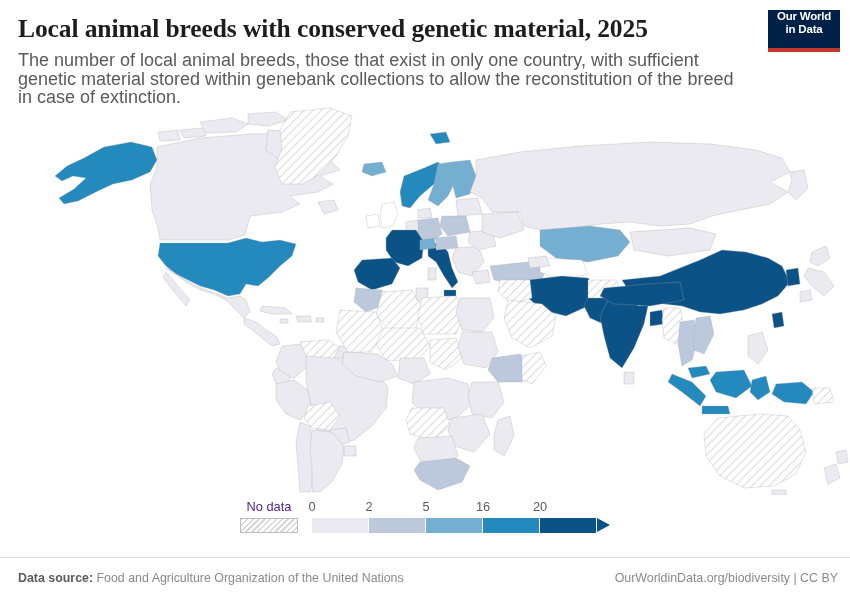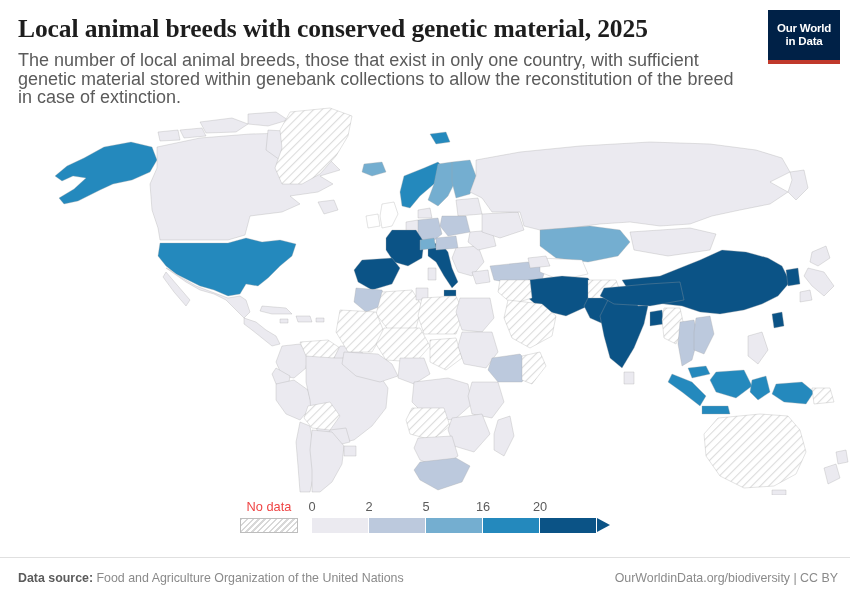--- a/index.html
+++ b/index.html
@@ -48,28 +48,28 @@
     max-width: 725px;
     font-weight: 400;
   }
 
   
   .owid-logo {
     position: absolute;
     right: 10px;
     top: 10px;
     width: 72px;
-    height: 54px;
+    height: 42px;
     background: #002147;
     border-bottom: 4px solid #c0392b;
     box-sizing: border-box;
     display: flex;
     flex-direction: column;
     align-items: center;
-    justify-content: center;
+    justify-content: flex-start;
     padding-bottom: 1px;
   }
   .owid-logo span {
     display: block;
     color: #ffffff;
     font-family: "Liberation Sans", sans-serif;
     font-size: 11.5px;
     font-weight: 700;
     line-height: 12.5px;
     letter-spacing: -0.2px;
@@ -106,21 +106,21 @@
     top: 0;
     display: flex;
     align-items: flex-end;
   }
   .nodata-block {
     width: 58px;
     margin-right: 14px;
   }
   .nodata-label {
     font-size: 12.8px;
-    color: #ef4444;
+    color: #4c1d95;
     text-align: center;
     line-height: 14px;
     white-space: nowrap;
     margin-bottom: 4px;
   }
   .nodata-swatch {
     height: 15px;
     border: 1px solid #bdbdbd;
     box-sizing: border-box;
     background-color: #ffffff;

